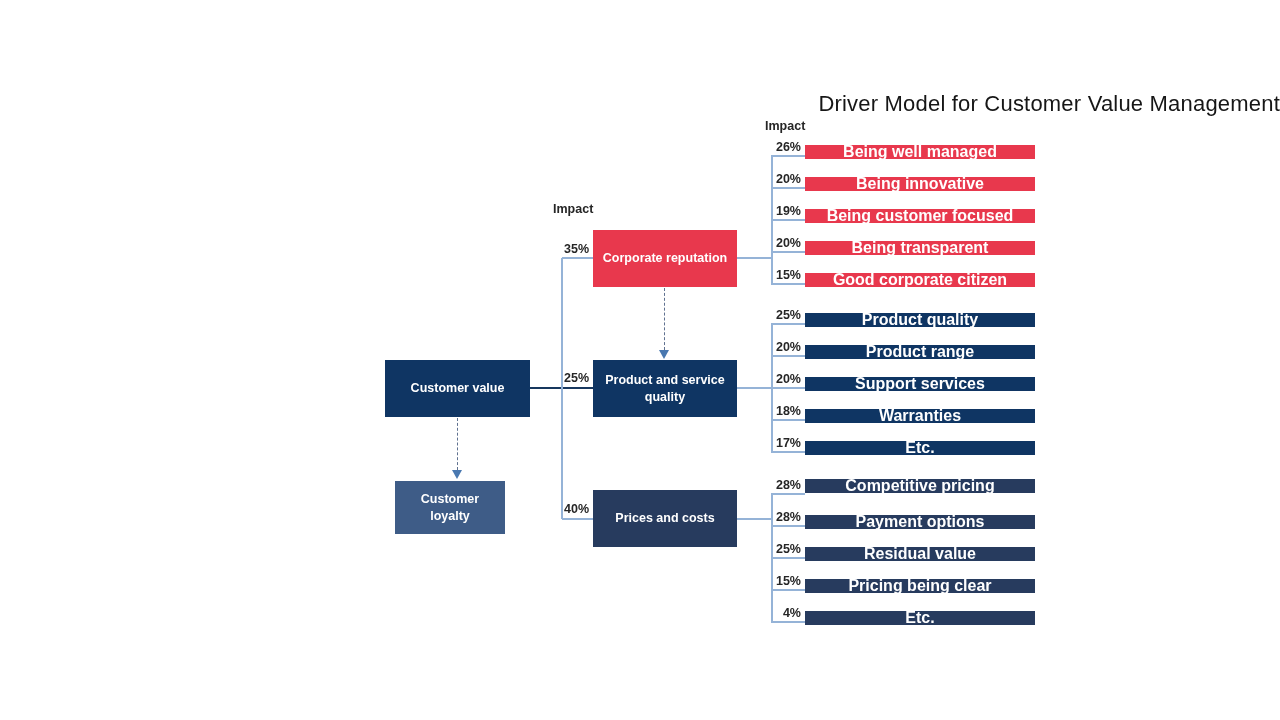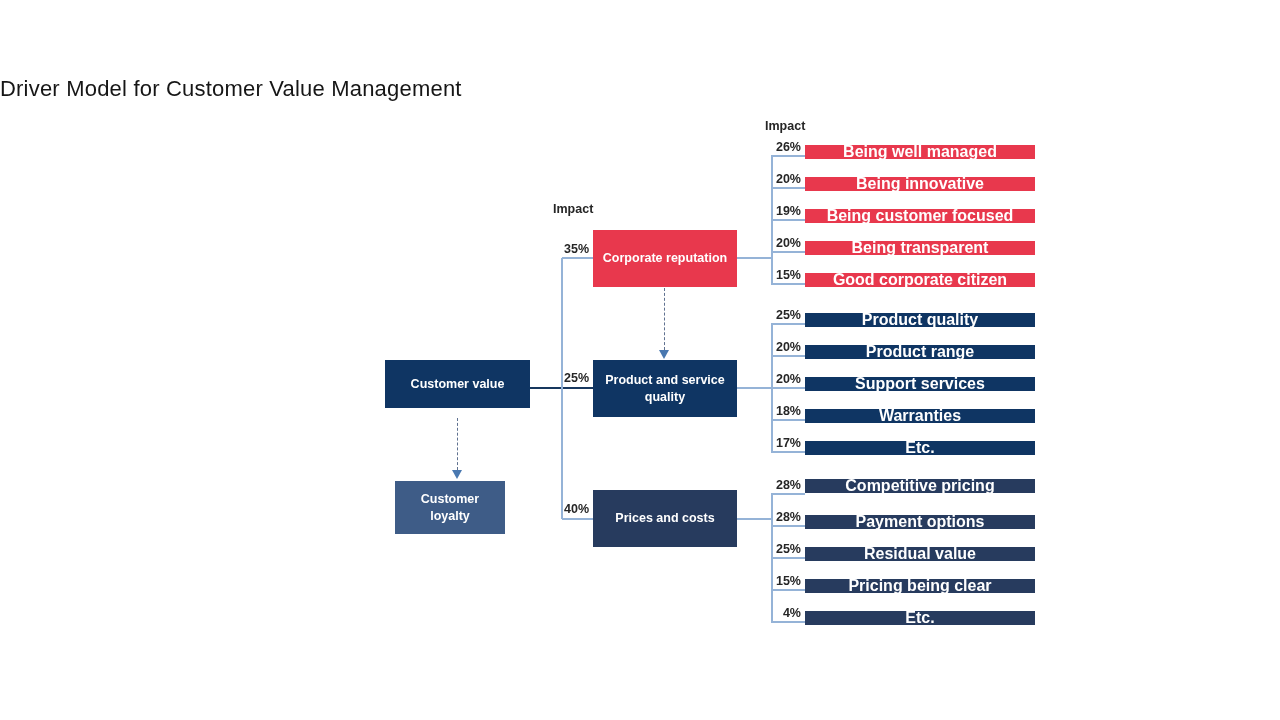--- a/index.html
+++ b/index.html
@@ -1,18 +1,18 @@
 <!DOCTYPE html>
 <html><head>
 <meta charset="utf-8">
 <style>
   html,body{margin:0;padding:0;background:#fff;}
   .stage{position:relative;width:1280px;height:720px;background:#ffffff;
          font-family:"Liberation Sans",sans-serif;overflow:hidden;}
-  .title{position:absolute;left:0;right:0;top:76px;text-align:left;
+  .title{position:absolute;left:0;right:0;top:91px;text-align:right;
          font-size:22px;font-weight:400;color:#161616;letter-spacing:.2px;}
   .box{position:absolute;display:flex;align-items:center;justify-content:center;
        color:#ffffff;font-weight:bold;font-size:12.5px;text-align:center;
        line-height:1.3;padding:0 6px;box-sizing:border-box;}
   .red{background:#E8384D;}
   .navy{background:#0F3563;}
   .slate{background:#273B5E;}
   .steel{background:#3E5C87;}
   .item{position:absolute;left:805px;width:230px;height:14px;display:flex;
         align-items:center;justify-content:center;color:#fff;font-weight:bold;
@@ -30,21 +30,21 @@
 </head>
 <body>
 
 <div class="stage">
 
   <div class="title">Driver Model for Customer Value Management</div>
 
   <div class="impact" style="left:553px;top:202px">Impact</div>
   <div class="impact" style="left:765px;top:119px">Impact</div>
 
-  <div class="box navy" style="left:385px;top:360px;width:145px;height:48px">Customer value</div>
+  <div class="box navy" style="left:385px;top:360px;width:145px;height:57px">Customer value</div>
   <div class="box steel" style="left:395px;top:481px;width:110px;height:53px">Customer loyalty</div>
 
   <div class="dash" style="left:457px;top:418px;height:52px"></div>
   <div class="head" style="left:452px;top:470px"></div>
 
   <div class="box red" style="left:593px;top:230px;width:144px;height:57px">Corporate reputation</div>
   <div class="box navy" style="left:593px;top:360px;width:144px;height:57px">Product and service quality</div>
   <div class="box slate" style="left:593px;top:490px;width:144px;height:57px">Prices and costs</div>
 
   <div class="dash" style="left:664px;top:288px;height:62px"></div>

